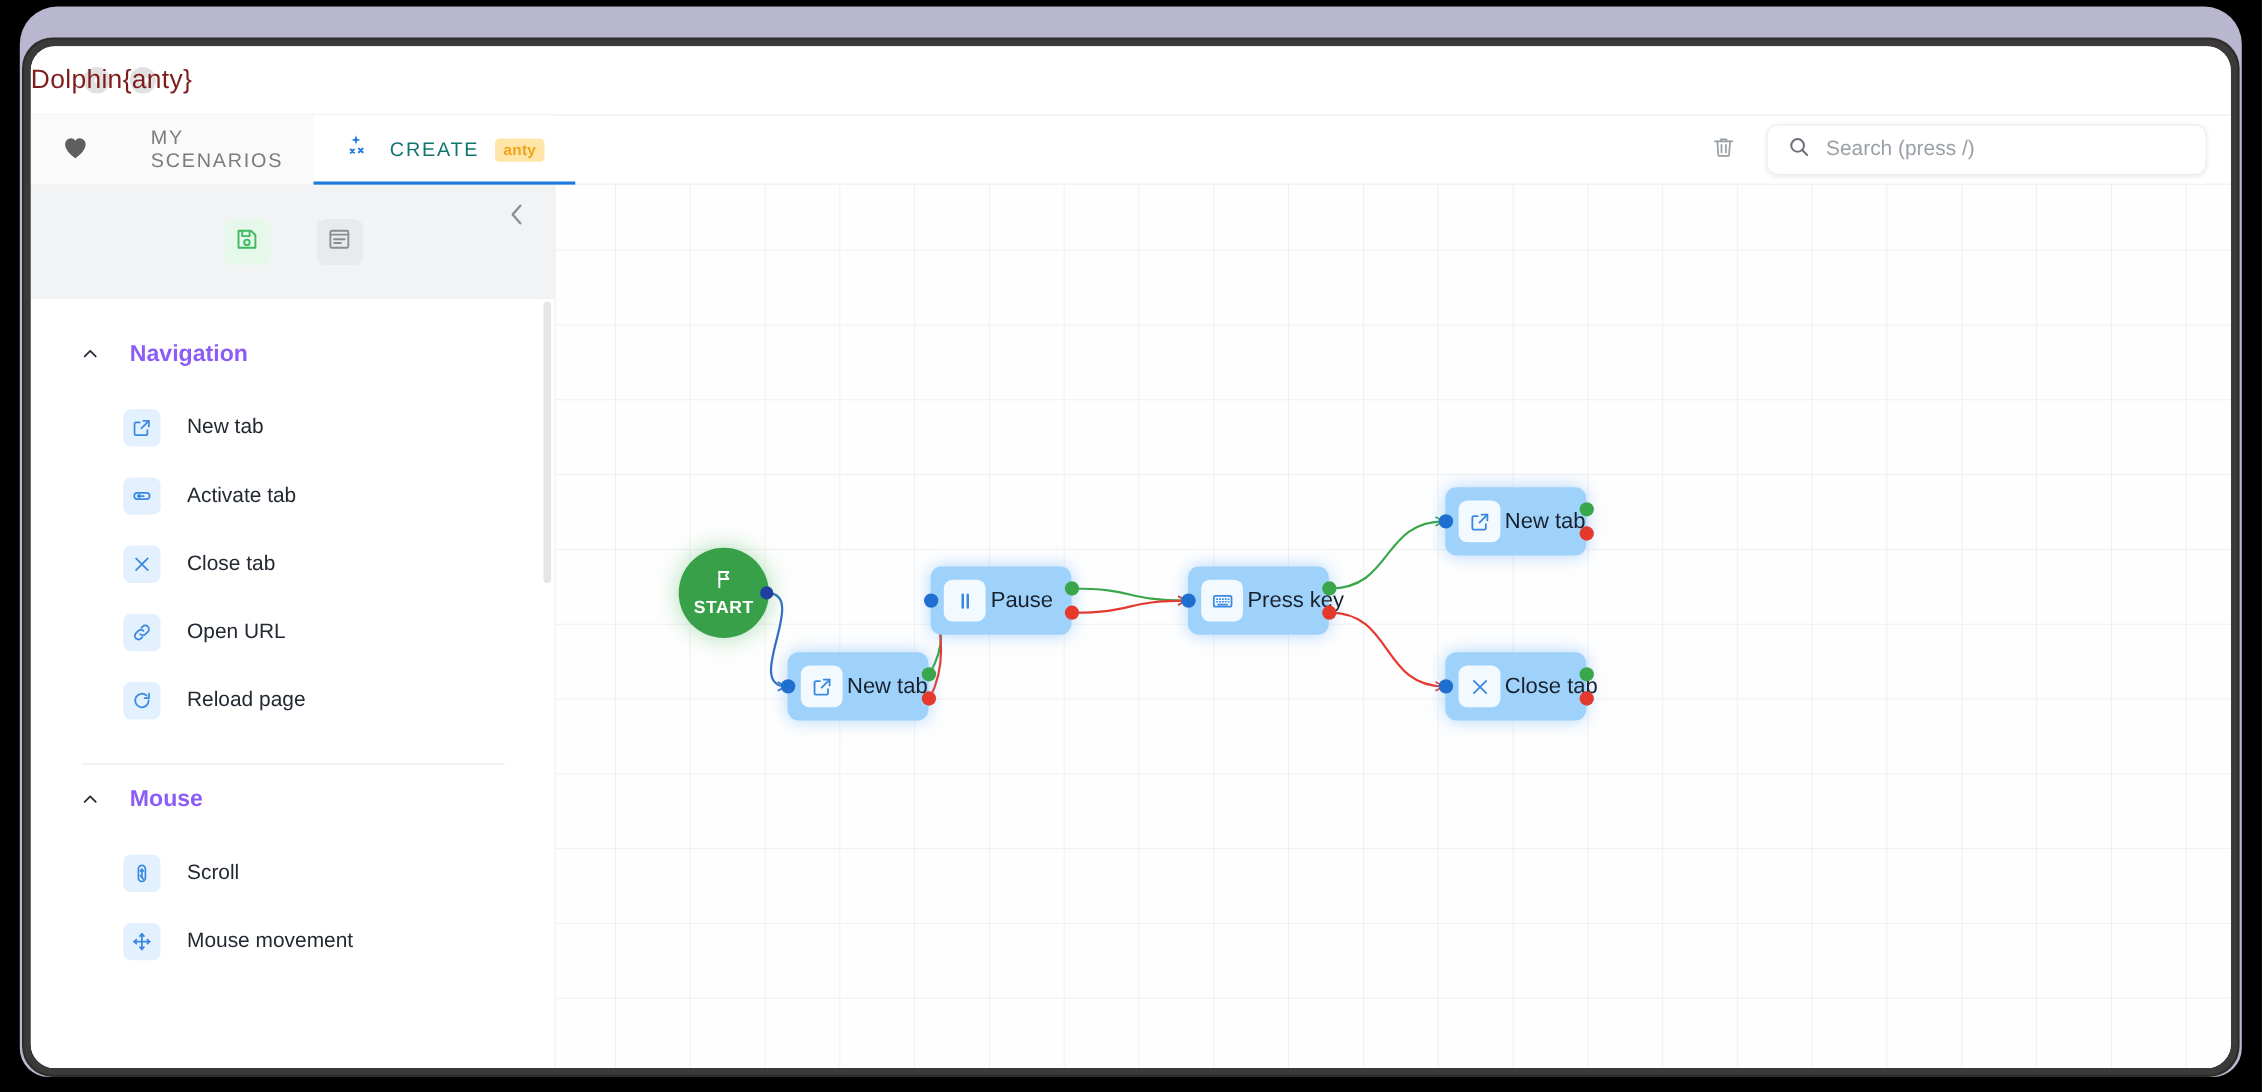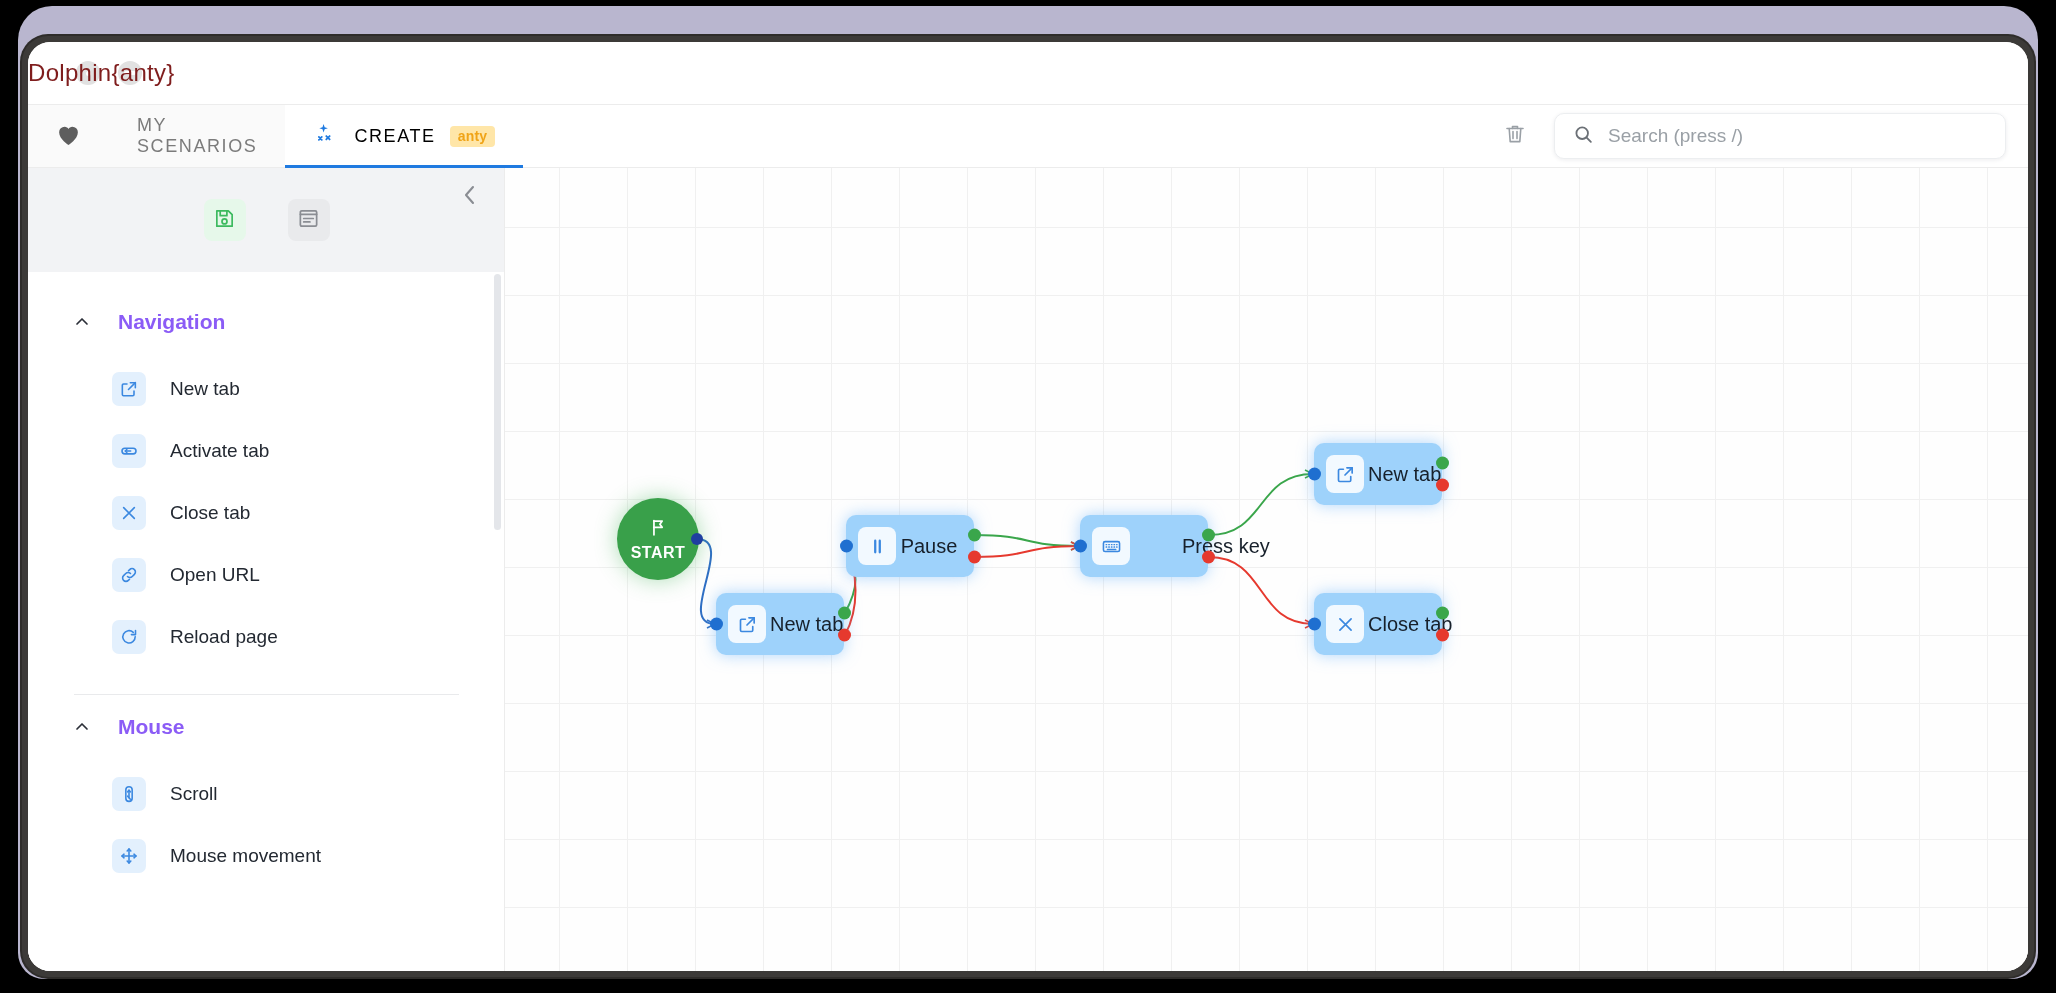--- a/index.html
+++ b/index.html
@@ -97,21 +97,21 @@
     display: flex; align-items: center; gap: 14px;
     padding: 0 28px;
     position: relative;
     cursor: pointer;
   }
   .tab.scen { background: #fafafa; }
   .tab.scen .tlabel {
     font-size: 18px; color: #7b7b7b; letter-spacing: 1.6px; font-weight: 400; margin-left: 42px;
   }
   .tab.create .tlabel {
-    font-size: 18px; color: #000000; letter-spacing: 1.6px; font-weight: 500;
+    font-size: 18px; color: #0f766e; letter-spacing: 1.6px; font-weight: 500;
   }
   .tab.create::after {
     content: ""; position: absolute; left: 0; right: 0; bottom: -1px;
     height: 3px; background: #1f7ae0;
   }
   .beta {
     background: #ffe6a8; color: #f0a418;
     font-size: 14px; font-weight: 700;
     padding: 2px 8px 3px; border-radius: 4px;
     letter-spacing: .2px;
@@ -180,21 +180,21 @@
   #right { flex: 1; display: flex; flex-direction: column; min-width: 0; background:#fff; }
   #toolbar {
     height: 63px; min-height: 63px;
     display: flex; align-items: center; justify-content: flex-end;
     gap: 24px; padding-right: 22px;
     background: #fff;
     border-bottom: 1px solid #ececec;
   }
   #trash { width: 30px; height: 30px; display:flex; align-items:center; justify-content:center; cursor:pointer; }
   #searchbox {
-    width: 452px; height: 46px; border-radius: 10px;
+    width: 400px; height: 46px; border-radius: 10px;
     background: #fff; border: 1px solid #eceef0;
     box-shadow: 0 1px 4px rgba(25,30,50,.08);
     display: flex; align-items: center; gap: 14px;
     padding: 0 18px;
     justify-content: center;
   }
   #searchinput {
     border: none; outline: none; background: transparent;
     font-family: "Liberation Sans", sans-serif;
     font-size: 19px; color: #333; width: 100%;
@@ -489,21 +489,21 @@
               <span class="port in"></span>
      <span class="nchip">
                 <svg width="21" height="21" viewBox="0 0 24 24" fill="none" stroke="#3b88e0" stroke-width="1.9" stroke-linecap="round" stroke-linejoin="round">
                   <path d="M9.4 5.4v13.2M14.6 5.4v13.2" stroke-width="2.6"></path>
                 </svg>
               </span>
      <span class="nlabel">Pause</span>
      <span class="port outok"></span>
      <span class="port outer"></span>
             </div>
-            <div class="node" style="left: 575px; top: 347px; width: 128px; gap: 48px;">
+            <div class="node" style="left: 575px; top: 347px; width: 128px;">
               <span class="port in"></span>
      <span class="nchip">
                 <svg width="21" height="21" viewBox="0 0 24 24" fill="none">
       <rect x="2.8" y="6.4" width="18.4" height="11.4" rx="1.8" stroke="#3b88e0" stroke-width="1.8"></rect>
       <g fill="#3b88e0">
         <rect x="5.2" y="9" width="2" height="1.7" rx=".4"></rect>
                     <rect x="8.2" y="9" width="2" height="1.7" rx=".4"></rect>
         <rect x="11.2" y="9" width="2" height="1.7" rx=".4"></rect>
                     <rect x="14.2" y="9" width="2" height="1.7" rx=".4"></rect>
         <rect x="17.2" y="9" width="1.8" height="1.7" rx=".4"></rect>

